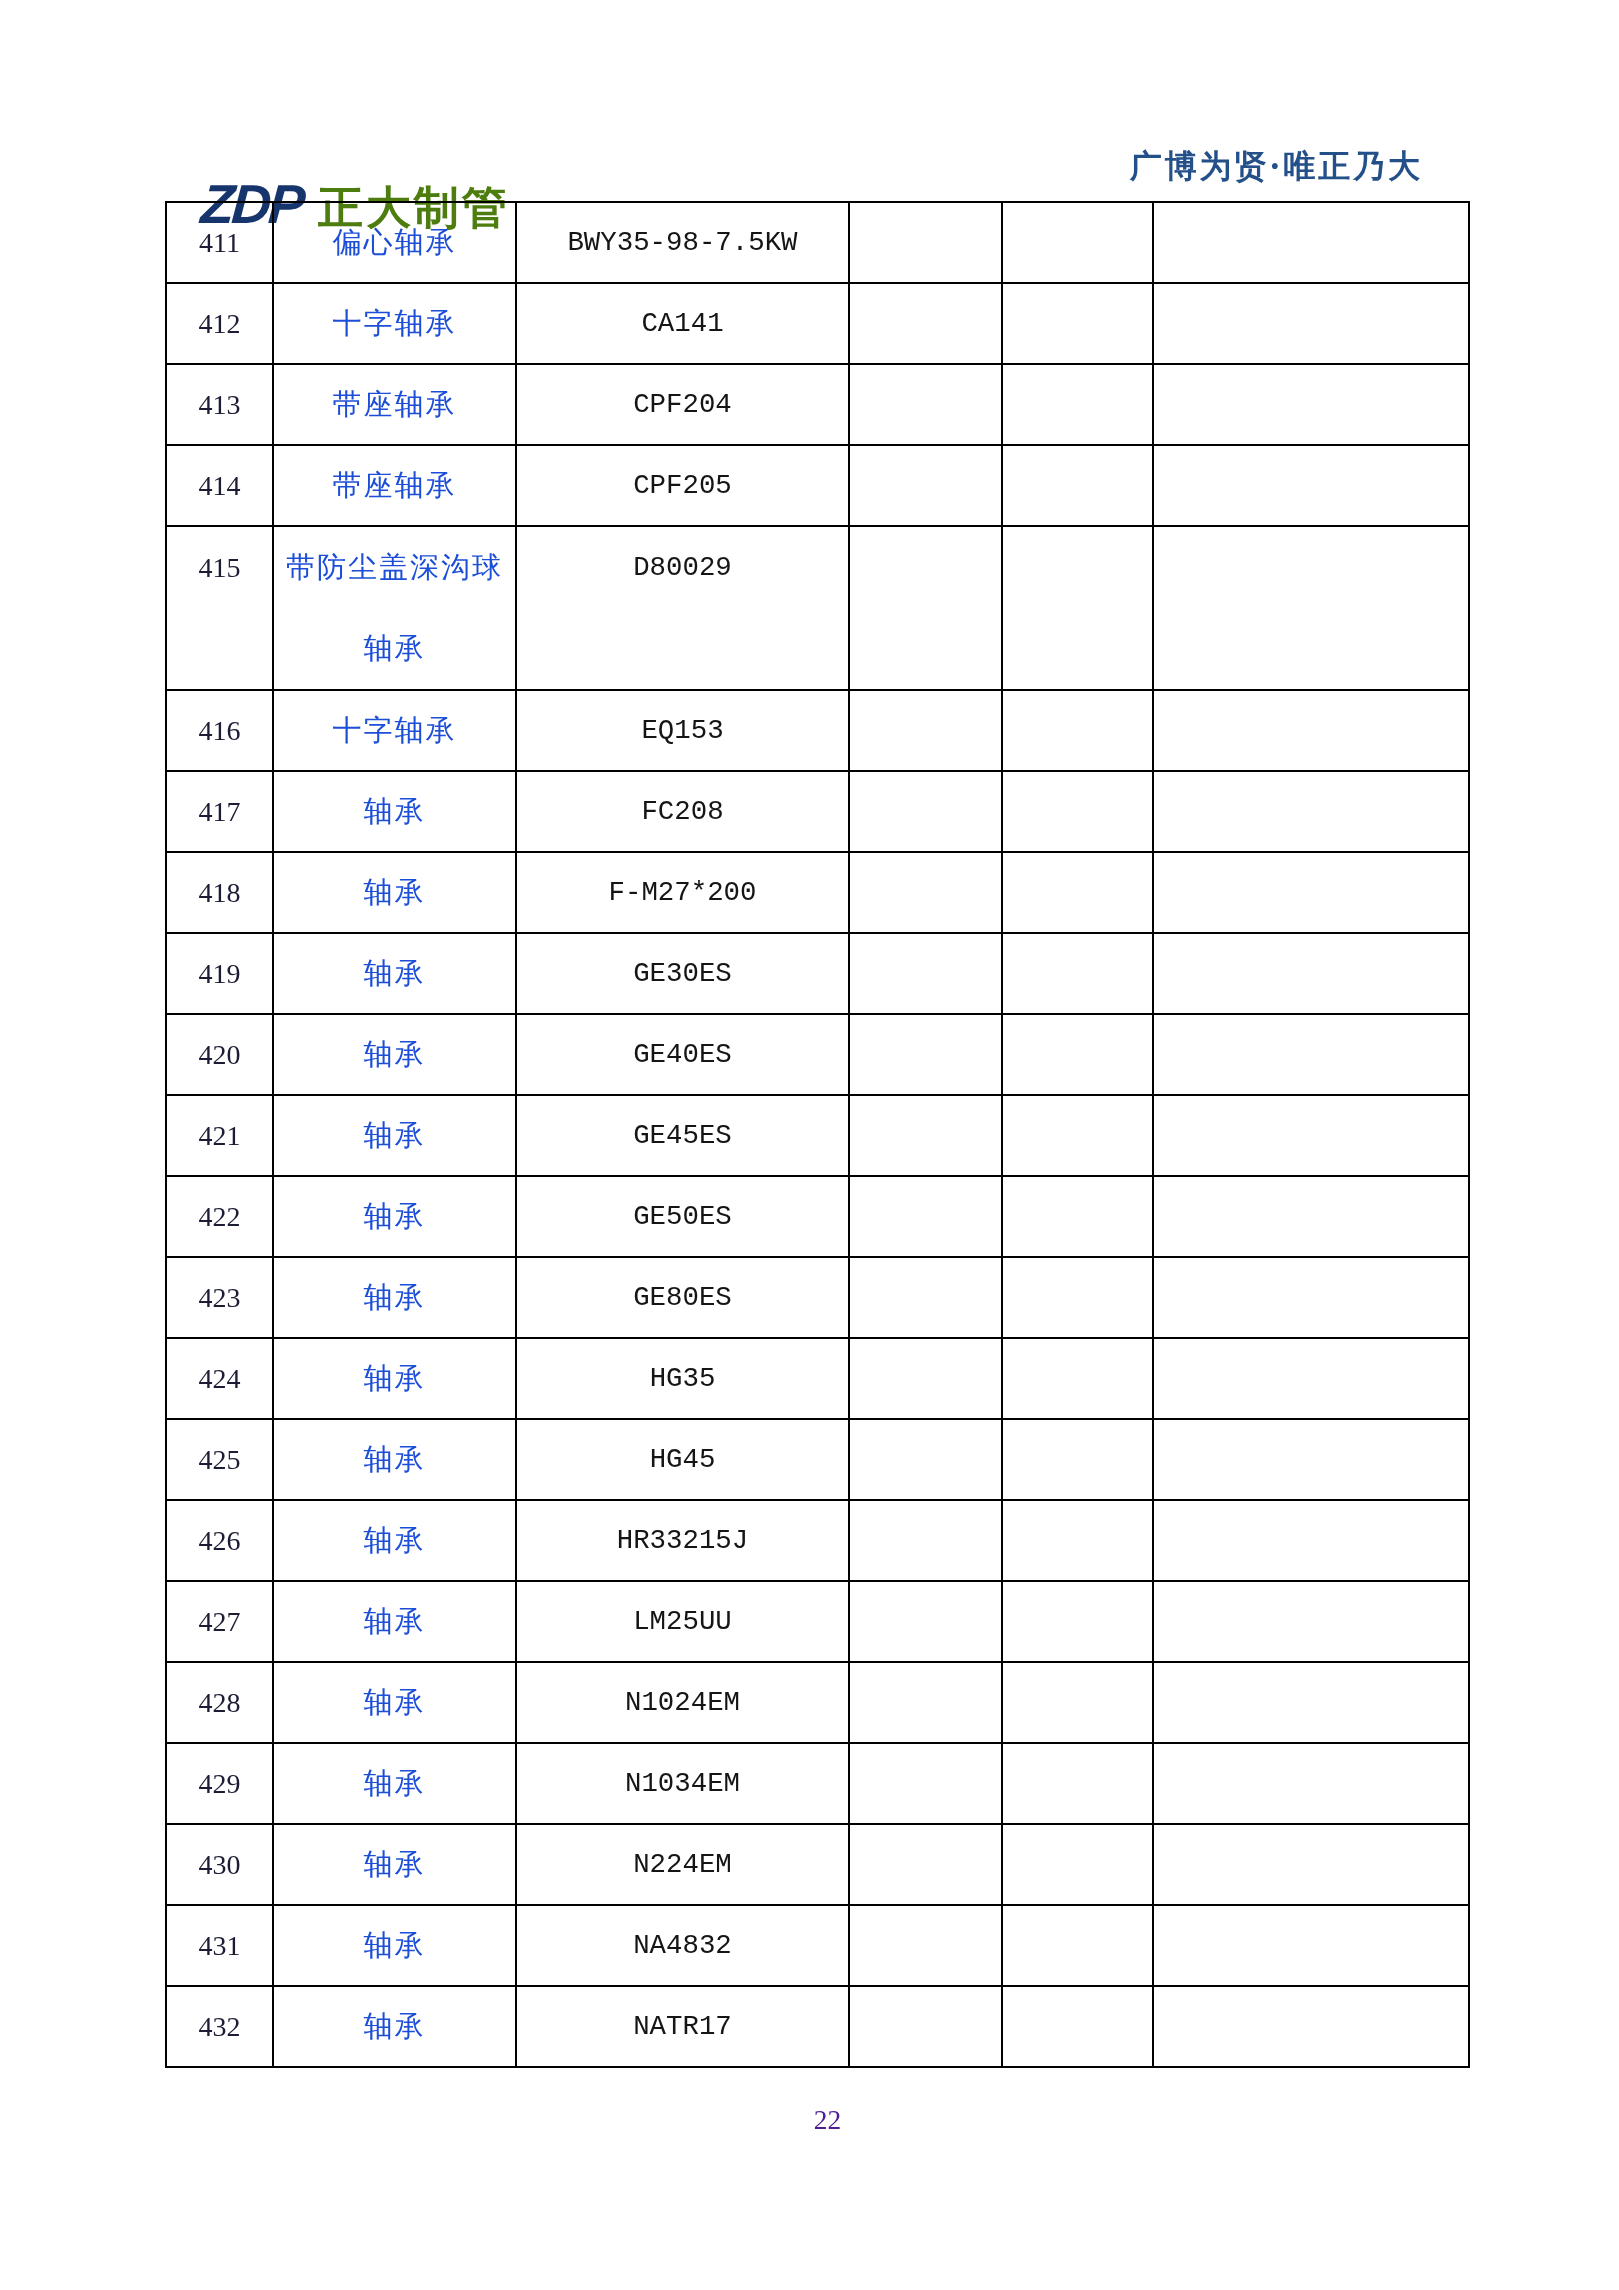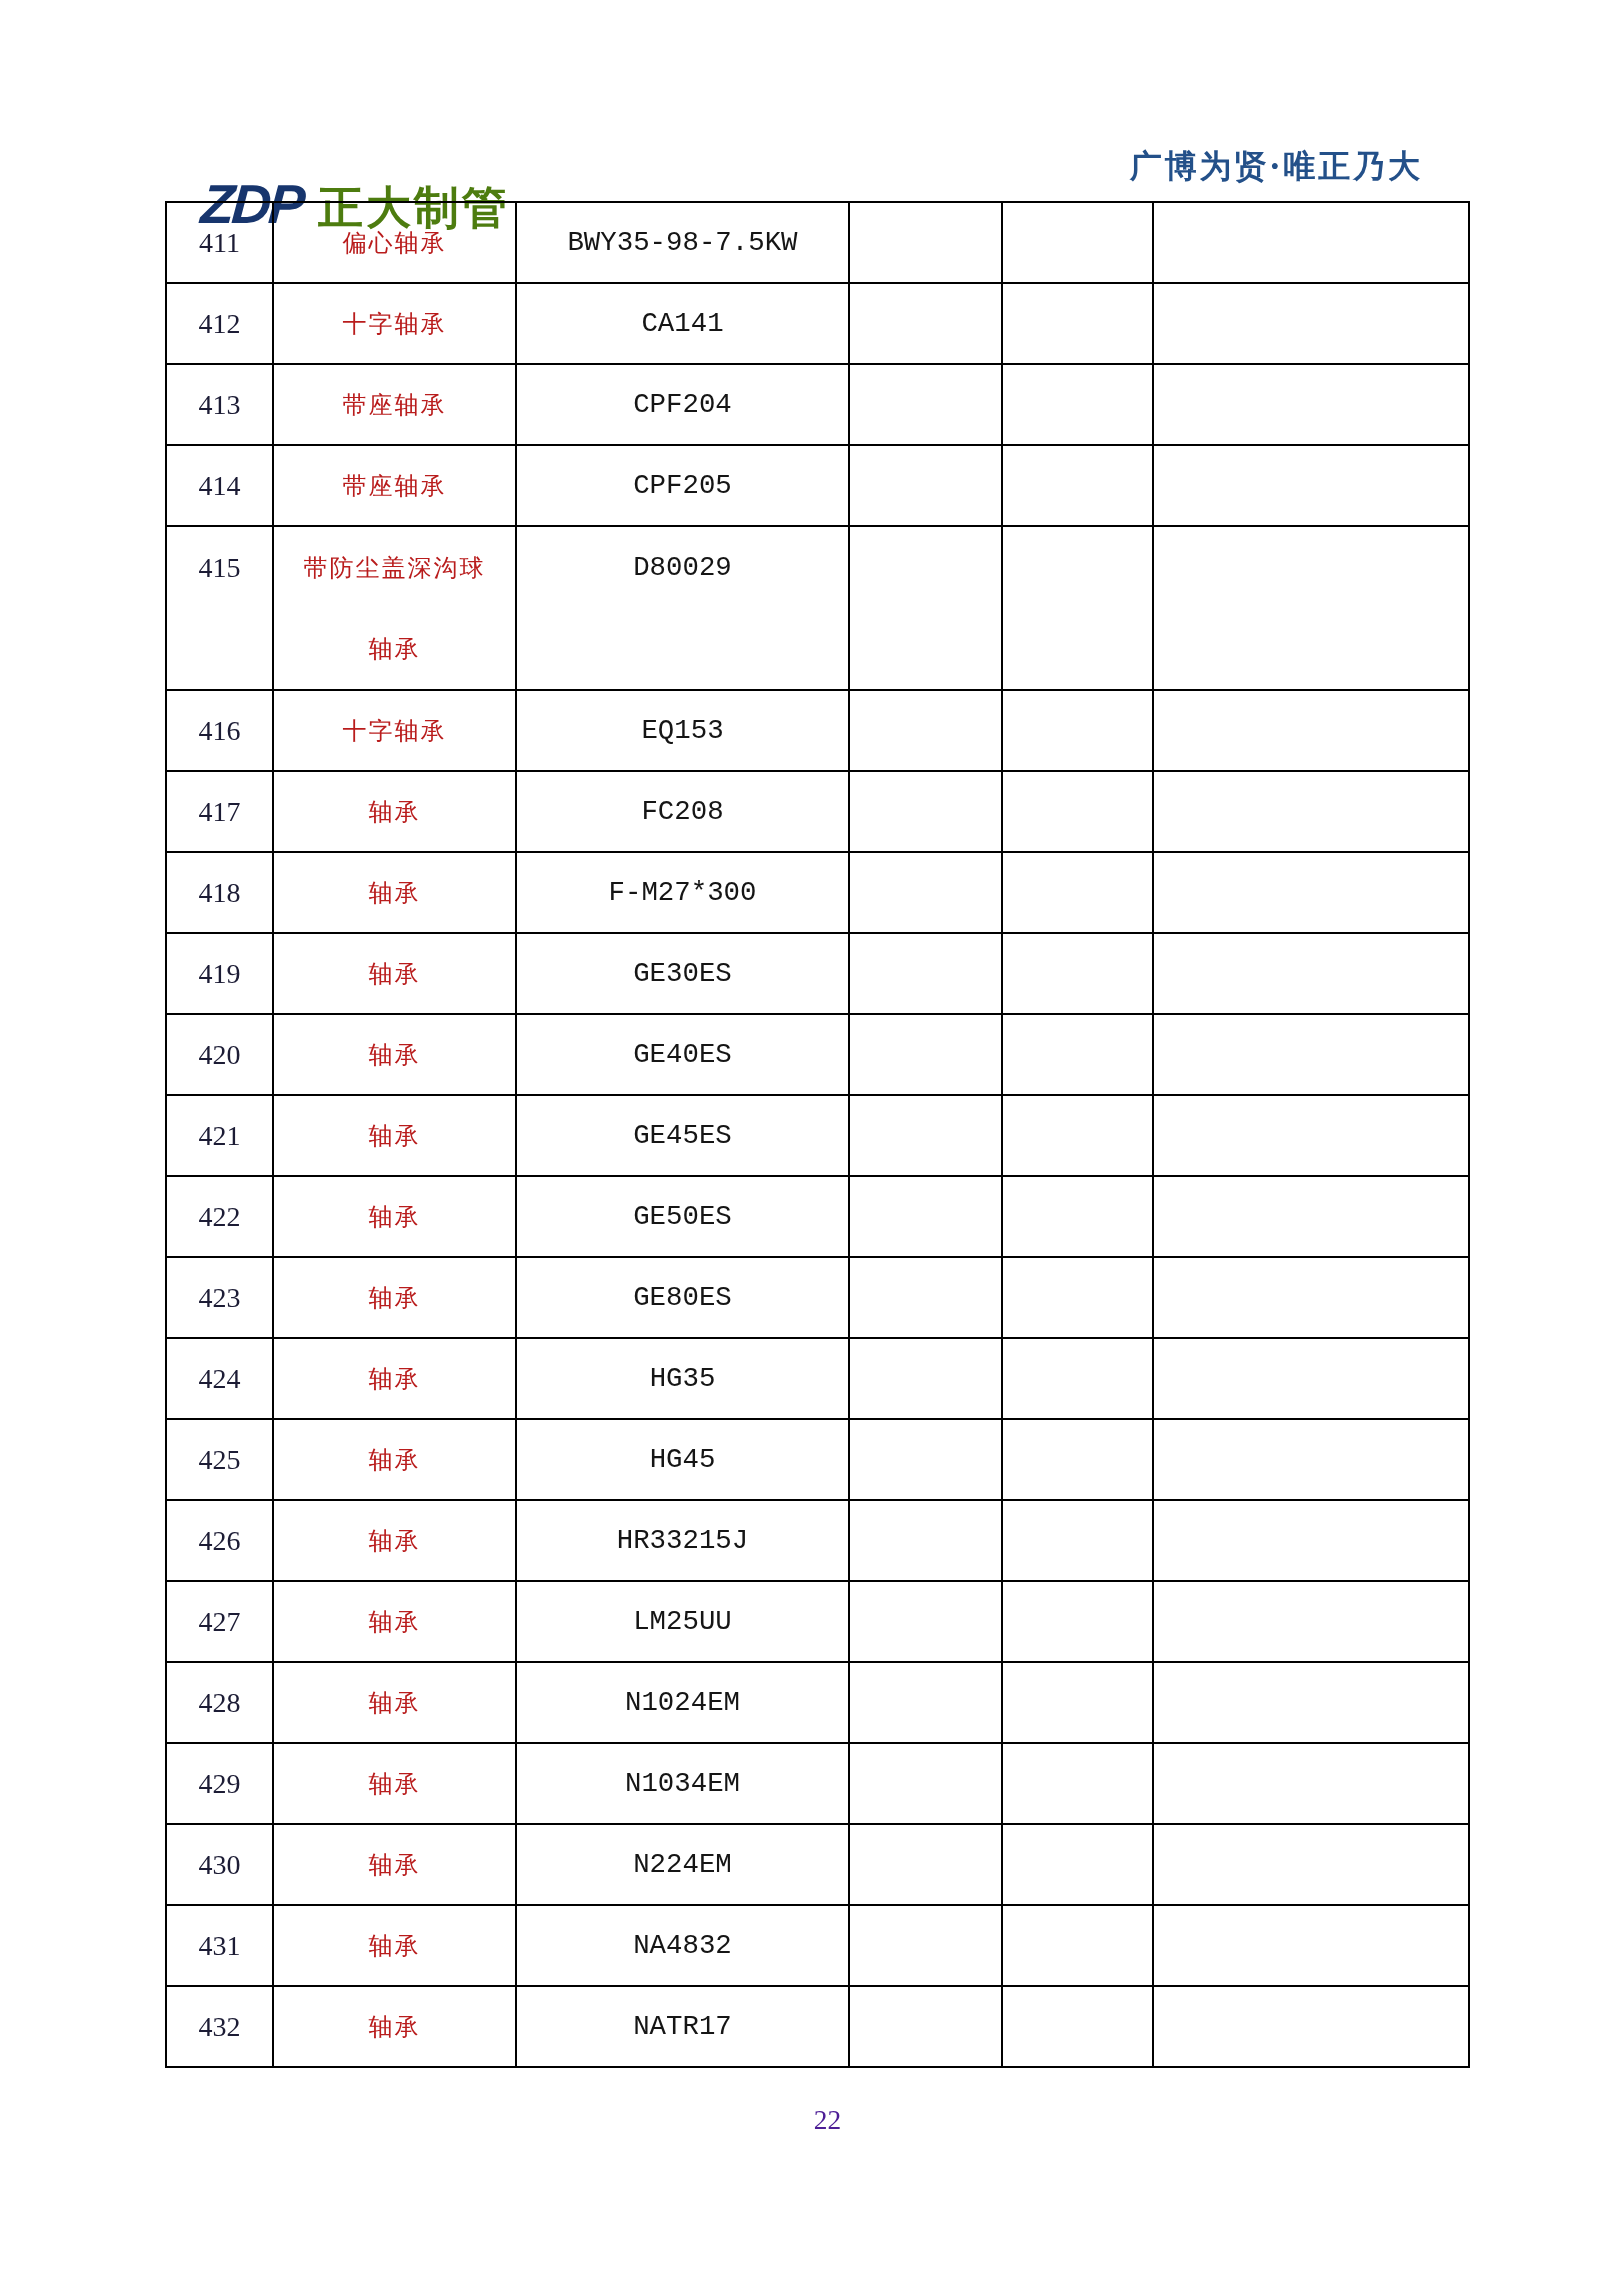--- a/index.html
+++ b/index.html
@@ -84,23 +84,23 @@
     justify-content: center;
   }
   .col-no {
     font-family: "Liberation Serif", serif;
     font-size: 28px;
     color: #1c1c35;
     margin-left: 27px;
   }
   .col-name {
     font-family: Liberation Mono, monospace;
-    font-size: 24px;
+    font-size: 29px;
     letter-spacing: 2px;
-    color: #b91c1c;
+    color: #1d4ed8;
   }
   .col-model {
     font-family: "Liberation Mono", monospace;
     font-size: 27.4px;
     color: #151515;
   }
 
   
   .page-number {
     position: absolute;
@@ -200,21 +200,21 @@
         <td class="col-no">417</td>
         <td class="col-name">轴承</td>
         <td class="col-model">FC208</td>
         <td class="col-empty"></td>
         <td class="col-empty"></td>
         <td class="col-empty"></td>
       </tr>
       <tr>
         <td class="col-no">418</td>
         <td class="col-name">轴承</td>
-        <td class="col-model">F-M27*300</td>
+        <td class="col-model">F-M27*200</td>
         <td class="col-empty"></td>
         <td class="col-empty"></td>
         <td class="col-empty"></td>
       </tr>
       <tr>
         <td class="col-no">419</td>
         <td class="col-name">轴承</td>
         <td class="col-model">GE30ES</td>
         <td class="col-empty"></td>
         <td class="col-empty"></td>

